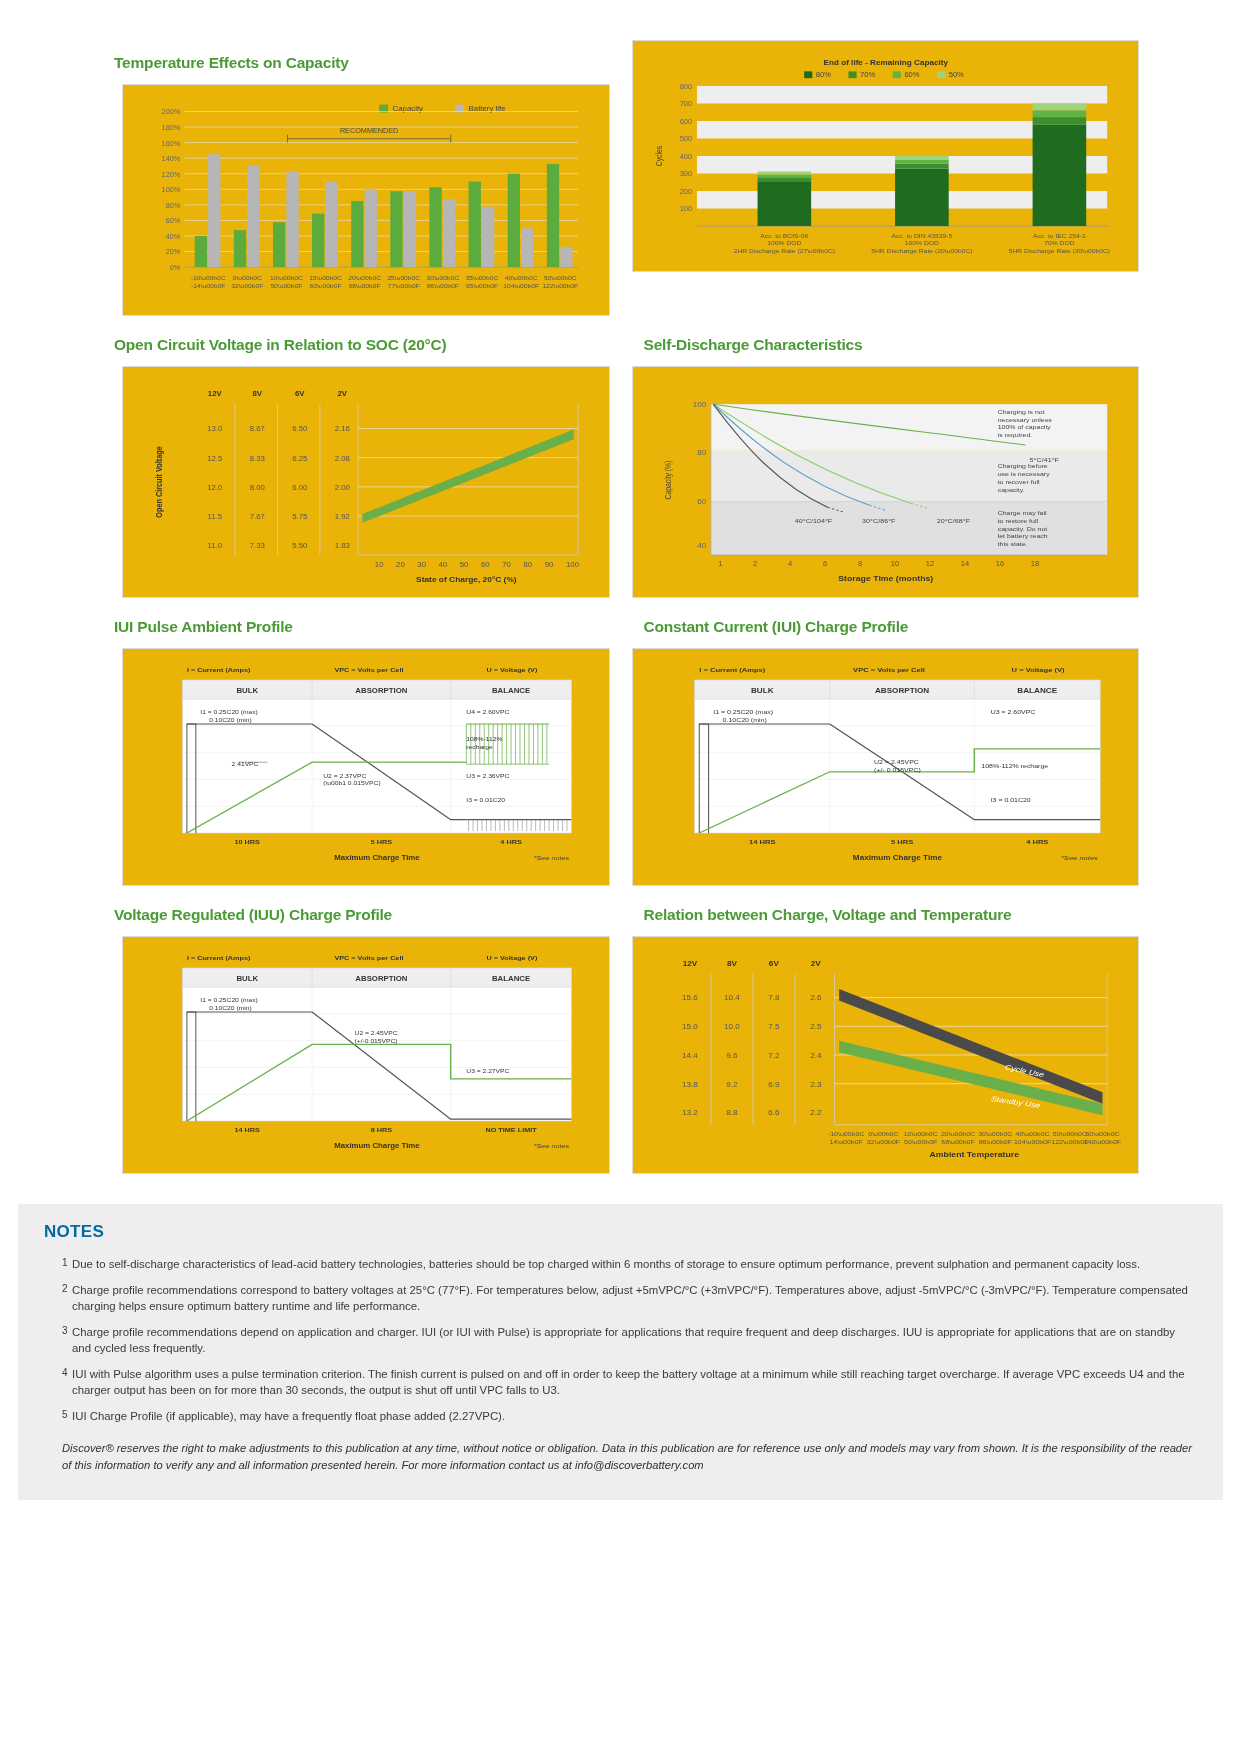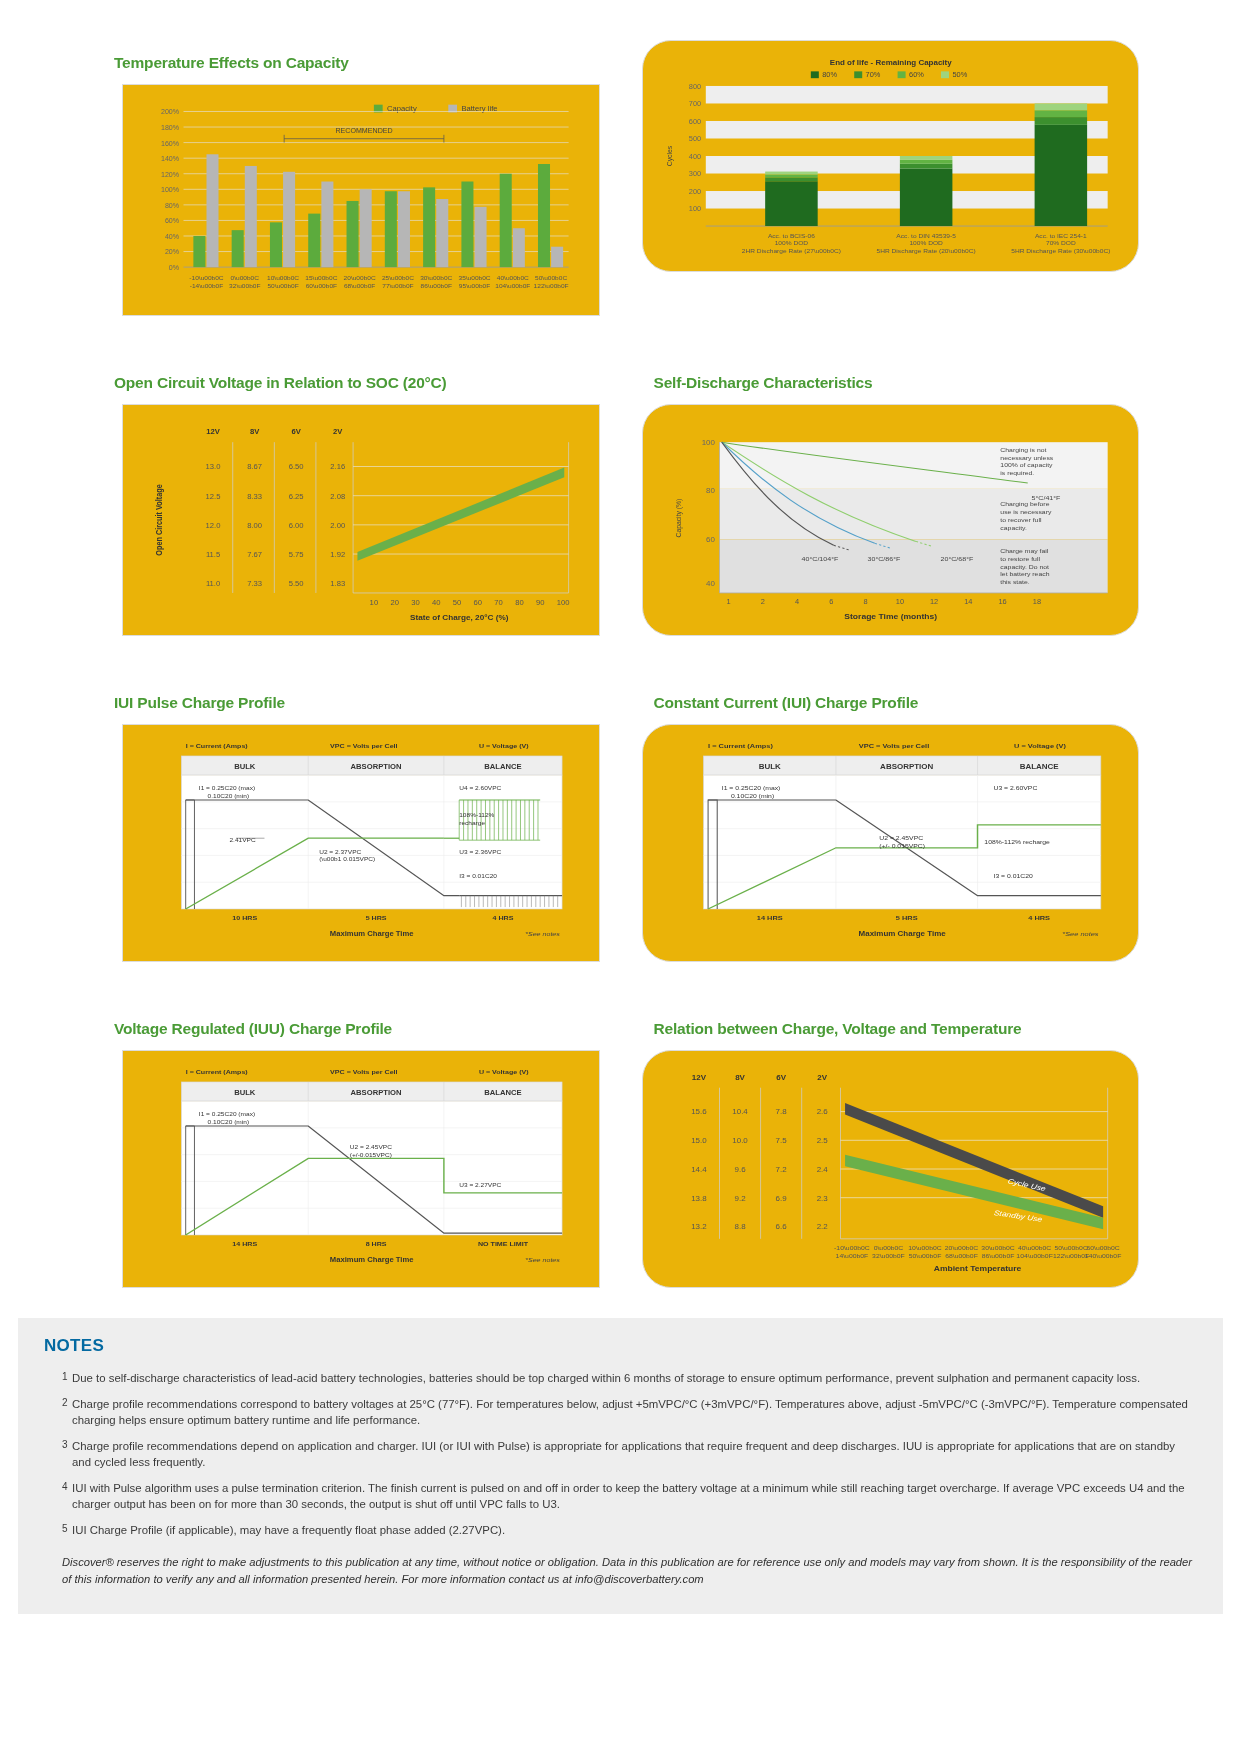--- a/index.html
+++ b/index.html
@@ -13,40 +13,39 @@
     -webkit-font-smoothing: antialiased;
   }
   .page { position: relative; width: 1241px; padding: 0; }
 
   .grid {
     display: grid;
     grid-template-columns: 1fr 1fr;
     column-gap: 18px;
     row-gap: 0px;
     padding: 40px 100px 0 100px;
-    gap: 38px;
   }
   .panel { padding-bottom: 6px; }
   .panel-title {
     color: #4a9b36;
     font-size: 15.5px;
     font-weight: bold;
     margin: 14px 0 12px 14px;
     letter-spacing: -0.2px;
   }
   .figure {
     border: 1px solid #dcdcdc;
     background: #eab308;
     margin: 0 2px 0 22px;
     padding: 8px;
     height: 232px;
     position: relative;
   }
   .figure.tall { height: 238px; }
-  .figure.wide { margin-left: 2px; border-radius: 29px; }
+  .figure.wide { margin-left: 2px; }
 
   svg { display:block; width:100%; height:100%; }
 
   .notes-wrap {
     margin: 24px 18px 0 18px;
     background: #eeeeee;
     padding: 18px 26px 26px 26px;
   }
   .notes-title {
     color: #0369a1;
@@ -368,21 +367,21 @@
               <text x="278" y="196">14</text>
               <text x="308" y="196">16</text>
             <text x="338" y="196">18</text>
           </g>
           <text x="210" y="212" font-size="7.5" font-weight="bold" fill="#333" text-anchor="middle">Storage Time (months)</text>
         </svg>
       </div>
     </div>
 
     <div class="panel">
-      <div class="panel-title">IUI Pulse Charge Profile</div>
+      <div class="panel-title">IUI Pulse Ambient Profile</div>
       <div class="figure tall">
         <svg viewBox="0 0 420 230" preserveAspectRatio="none">
           <g font-size="6.5" font-weight="bold" fill="#333">
             <text x="50" y="16">I = Current (Amps)</text>
             <text x="182" y="16">VPC = Volts per Cell</text>
             <text x="318" y="16">U = Voltage (V)</text>
           </g>
           <rect x="46" y="24" width="348" height="20" fill="#eeeeee" stroke="#d6d6d6" stroke-width="0.6"></rect>
           <g stroke="#d6d6d6" stroke-width="0.6">
             <line x1="162" y1="24" x2="162" y2="44"></line>

